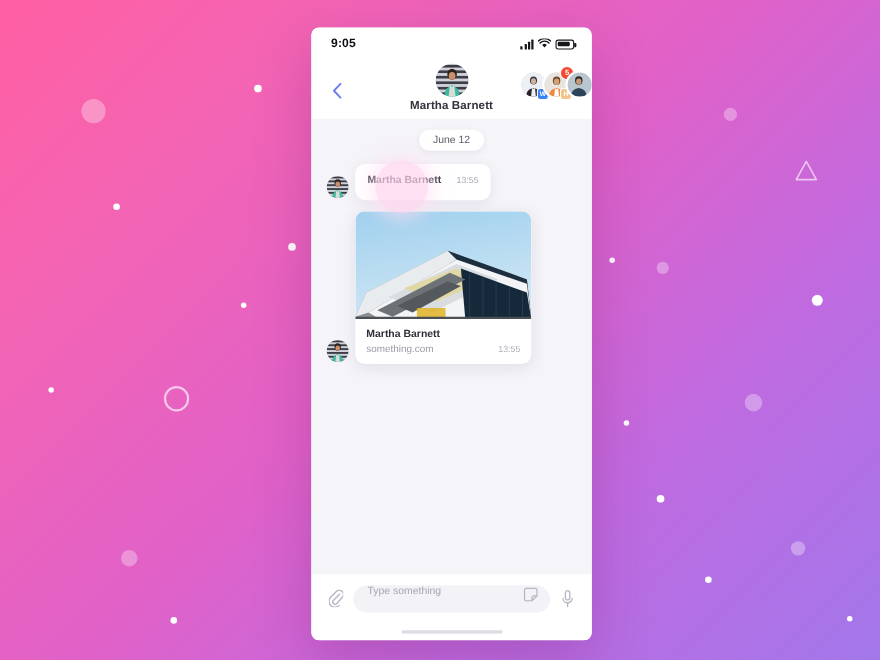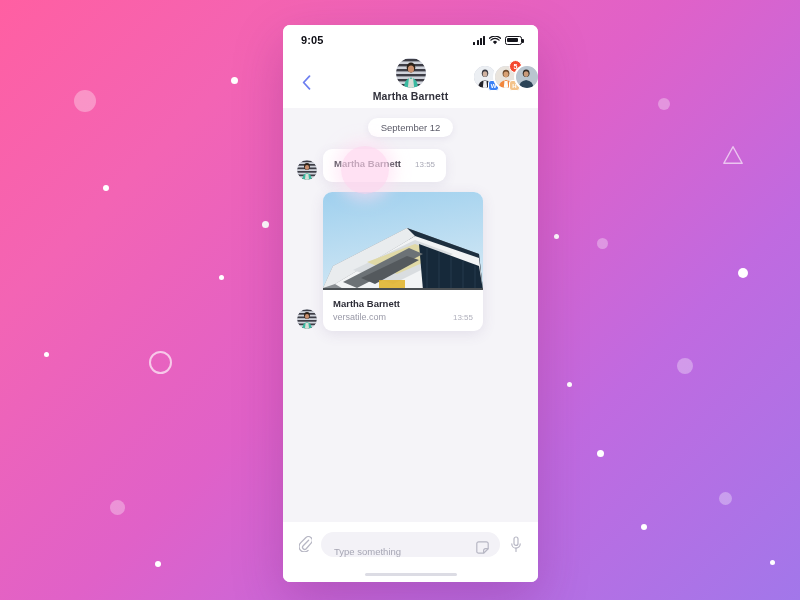--- a/index.html
+++ b/index.html
@@ -124,21 +124,21 @@
   }
 
   
   .composer {
     flex:0 0 44px; background:#fff;
     display:flex; align-items:center; gap:8px; padding:0 14px;
   }
   .comp-icon { width:16px; height:18px; display:flex; align-items:center; justify-content:center; cursor:pointer; }
   .input-pill {
     flex:1 1 auto; height:25px; background:#f3f2f7; border-radius:13px;
-    display:flex; align-items:flex-end; padding:0 10px 0 13px; gap:6px;
+    display:flex; align-items:flex-start; padding:0 10px 0 13px; gap:6px;
   }
   .input-pill input {
     flex:1 1 auto; border:none; outline:none; background:transparent;
     font-family:inherit; font-size:9.5px; color:#3a3a46;
   }
   .input-pill input::placeholder { color:#a6a6b4; }
 
   
   .home-bar-wrap { flex:0 0 16px; background:#fff; display:flex; align-items:center; justify-content:center; }
   .home-bar { width:92px; height:3px; border-radius:2px; background:#dcdce4; }
@@ -290,21 +290,21 @@
             </g>
           </svg>
         </div>
       </div>
     </div>
   </div>
 
   <div class="chat-area">
 
     <div class="date-pill-wrap">
-      <div class="date-pill">September 12</div>
+      <div class="date-pill">June 12</div>
     </div>
 
     <div class="msg-row">
       <div class="avatar msg-avatar" style="width:20px;height:20px;">
         <svg viewBox="0 0 20 20">
           <defs>
               <clipPath id="cE">
                 <circle cx="10" cy="10" r="10"></circle>
               </clipPath>
             </defs>
@@ -384,21 +384,21 @@
             <line x1="152" y1="74" x2="152" y2="98"></line>
           </g>
           <polygon points="20,90 86,56 100,62 34,96" fill="#6c7276"></polygon>
           <polygon points="38,86 84,64 96,68 52,92" fill="#54595d"></polygon>
           <rect x="56" y="88" width="26" height="10" fill="#e0b225" opacity="0.85"></rect>
           <polygon points="0,96 160,96 160,98 0,98" fill="#4a4f53"></polygon>
         </svg>
         <div class="card-body">
           <div class="card-title">Martha Barnett</div>
           <div class="card-sub-row">
-            <span class="card-sub">versatile.com</span>
+            <span class="card-sub">something.com</span>
             <span class="card-time">13:55</span>
           </div>
         </div>
       </div>
     </div>
 
     <div class="touch-cursor"></div>
   </div>
 
   <div class="composer">

